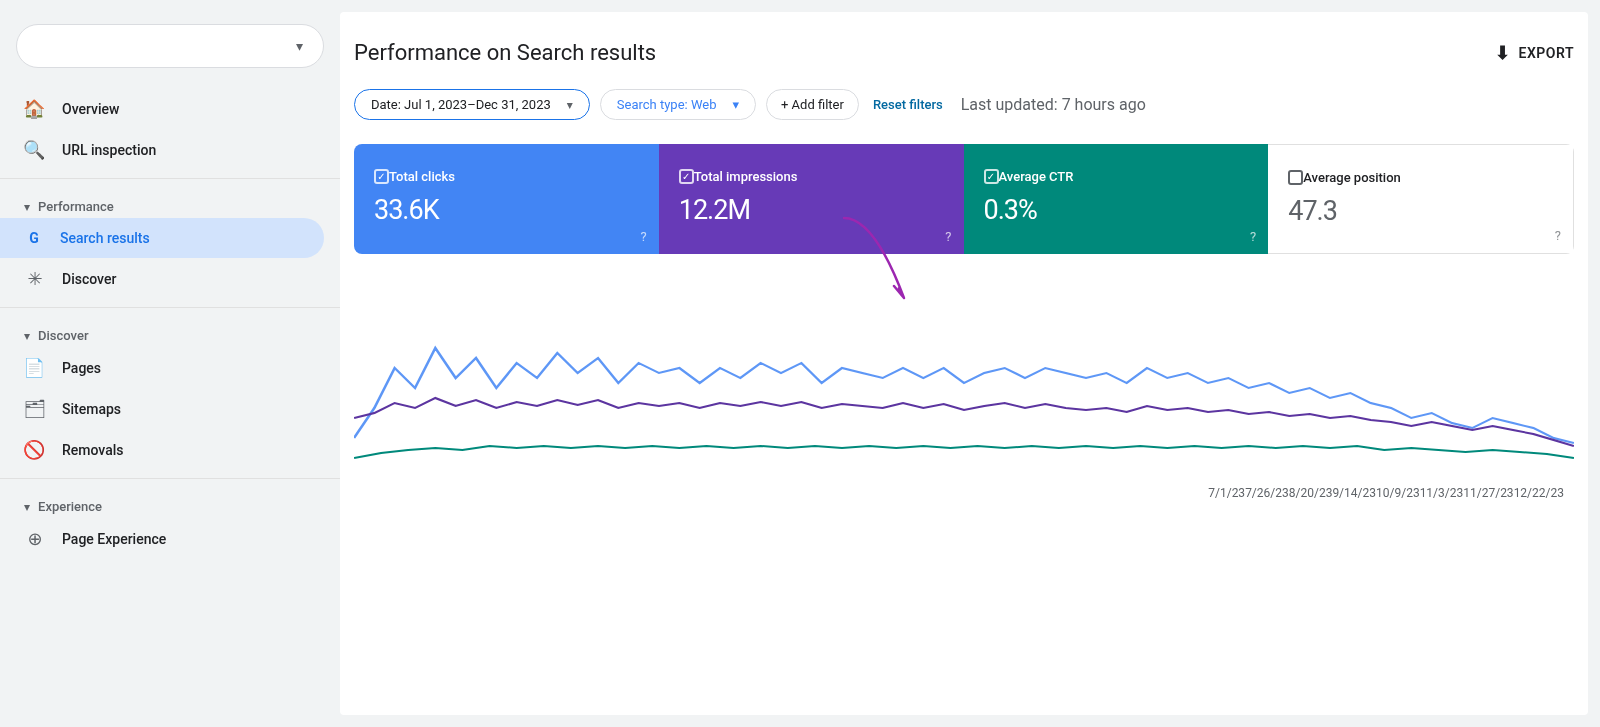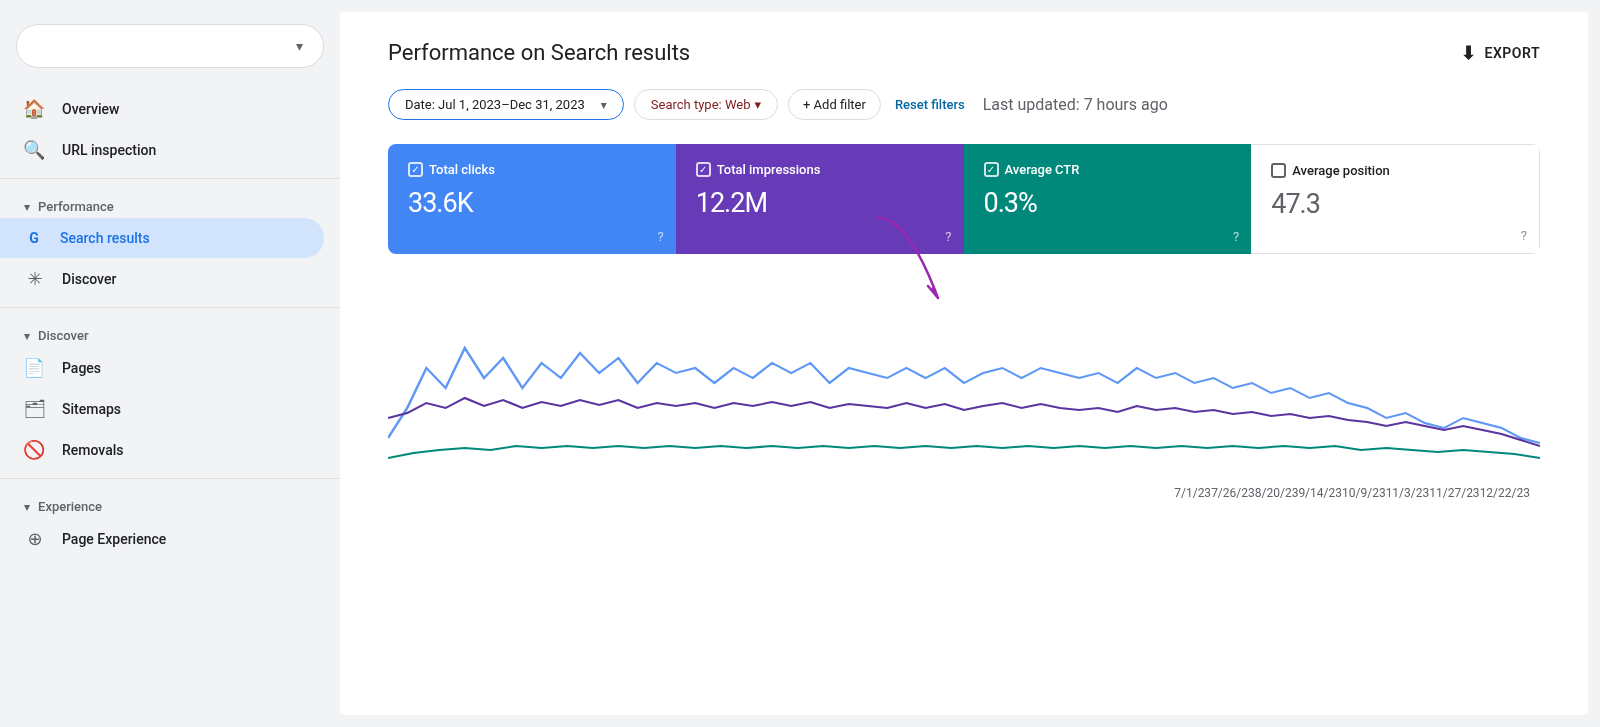--- a/index.html
+++ b/index.html
@@ -91,21 +91,21 @@
       align-items: center;
       justify-content: center;
     }
 
     
     .main {
       flex: 1;
       background: #fff;
       border-radius: 4px;
       margin: 12px 12px 12px 0;
-      padding: 28px 48px;
+      padding: 28px 14px;
       overflow-y: auto;
       position: relative;
     }
 
     .main-header {
       display: flex;
       align-items: center;
       justify-content: space-between;
       margin-bottom: 24px;
     }
@@ -156,26 +156,26 @@
     .filter-btn .arrow {
       font-size: 12px;
       color: #5f6368;
     }
 
     .filter-btn-secondary {
       border: 1.5px solid #dadce0;
       border-radius: 20px;
       padding: 7px 16px;
       font-size: 13px;
-      color: #7f1d1d;
-      cursor: pointer;
-      background: #fff;
-      display: flex;
-      align-items: center;
-      gap: 4px;
+      color: #3b82f6;
+      cursor: pointer;
+      background: #fff;
+      display: flex;
+      align-items: center;
+      gap: 16px;
     }
 
     .add-filter-btn {
       display: flex;
       align-items: center;
       gap: 6px;
       border: 1.5px solid #dadce0;
       border-radius: 20px;
       padding: 7px 14px;
       font-size: 13px;
@@ -221,24 +221,24 @@
     .metric-card.white {
       background: #fff;
       color: #202124;
       border: 1px solid #e0e0e0;
       border-left: none;
     }
 
     .metric-label {
       display: flex;
       align-items: center;
-      gap: 6px;
       font-size: 13px;
       margin-bottom: 10px;
       font-weight: 500;
+      margin-top: 7px;
     }
 
     .metric-checkbox {
       width: 15px;
       height: 15px;
       border: 2px solid rgba(255,255,255,0.8);
       border-radius: 3px;
       display: flex;
       align-items: center;
       justify-content: center;

